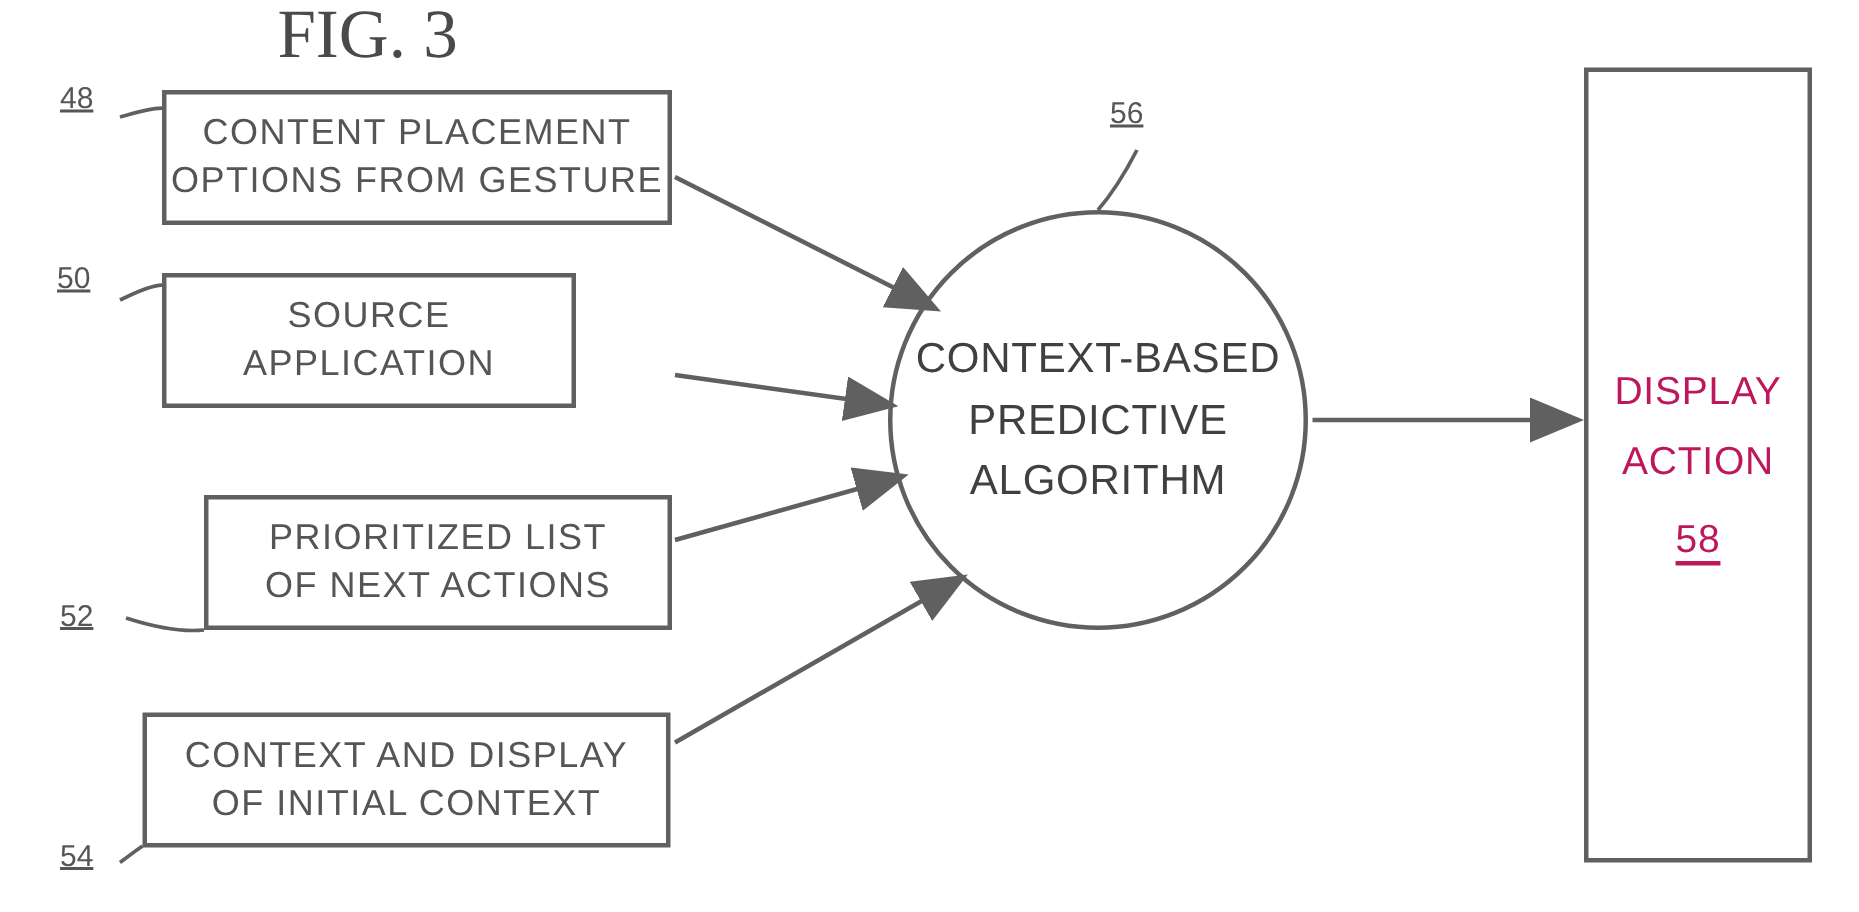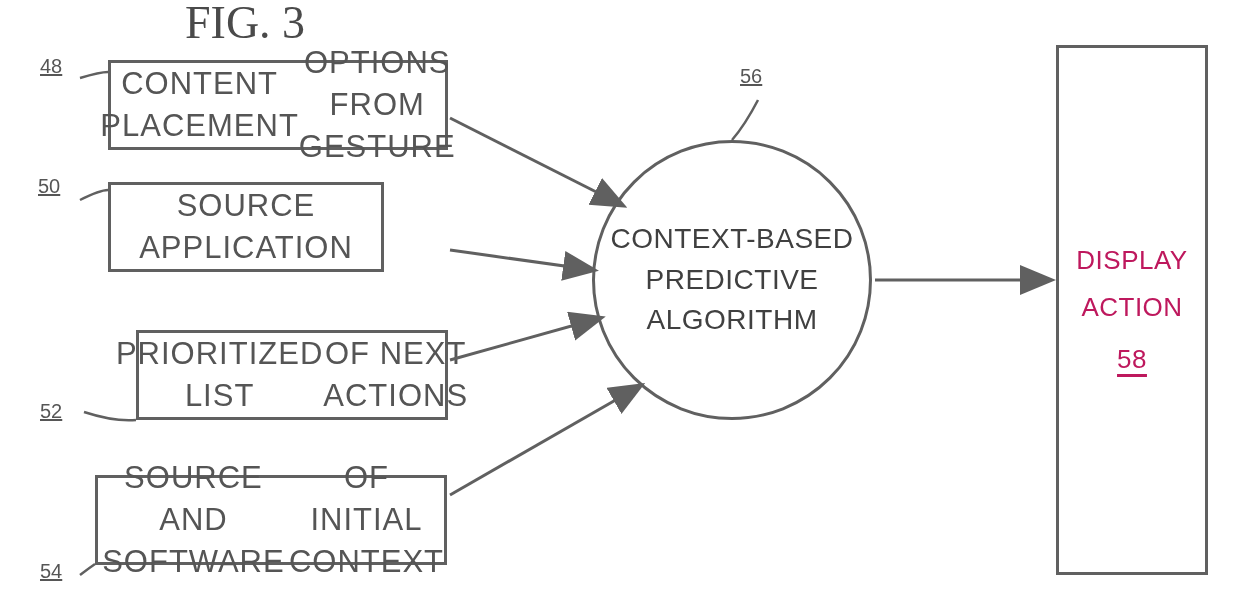--- a/index.html
+++ b/index.html
@@ -31,25 +31,25 @@
       text-decoration: underline;
     }
     .ref-48 { top: 55px; left: 40px; }
     .ref-50 { top: 175px; left: 38px; }
     .ref-52 { top: 400px; left: 40px; }
     .ref-54 { top: 560px; left: 40px; }
     .ref-56 { top: 65px; left: 740px; }
     .input-box {
       position: absolute;
       border: 3px solid #606060;
-      font-size: 31px;
+      font-size: 24px;
       color: #555;
       text-align: center;
       display: flex;
-      flex-direction: row;
+      flex-direction: column;
       justify-content: center;
       align-items: center;
       line-height: 1.35;
       letter-spacing: 1px;
     }
     .box-48 { top: 60px; left: 108px; width: 340px; height: 90px; }
     .box-50 { top: 182px; left: 108px; width: 276px; height: 90px; }
     .box-52 { top: 330px; left: 136px; width: 312px; height: 90px; }
     .box-54 { top: 475px; left: 95px; width: 352px; height: 90px; }
 
@@ -111,21 +111,21 @@
   <span>OPTIONS FROM GESTURE</span>
 </div>
 <div class="input-box box-50">
   <span>SOURCE APPLICATION</span>
 </div>
 <div class="input-box box-52">
   <span>PRIORITIZED LIST</span>
   <span>OF NEXT ACTIONS</span>
 </div>
 <div class="input-box box-54">
-  <span>SOURCE AND SOFTWARE</span>
+  <span>CONTEXT AND DISPLAY</span>
   <span>OF INITIAL CONTEXT</span>
 </div>
 
 <div class="circle-node">
   <span>CONTEXT-BASED</span>
   <span>PREDICTIVE</span>
   <span>ALGORITHM</span>
 </div>
 
 <div class="output-box">

